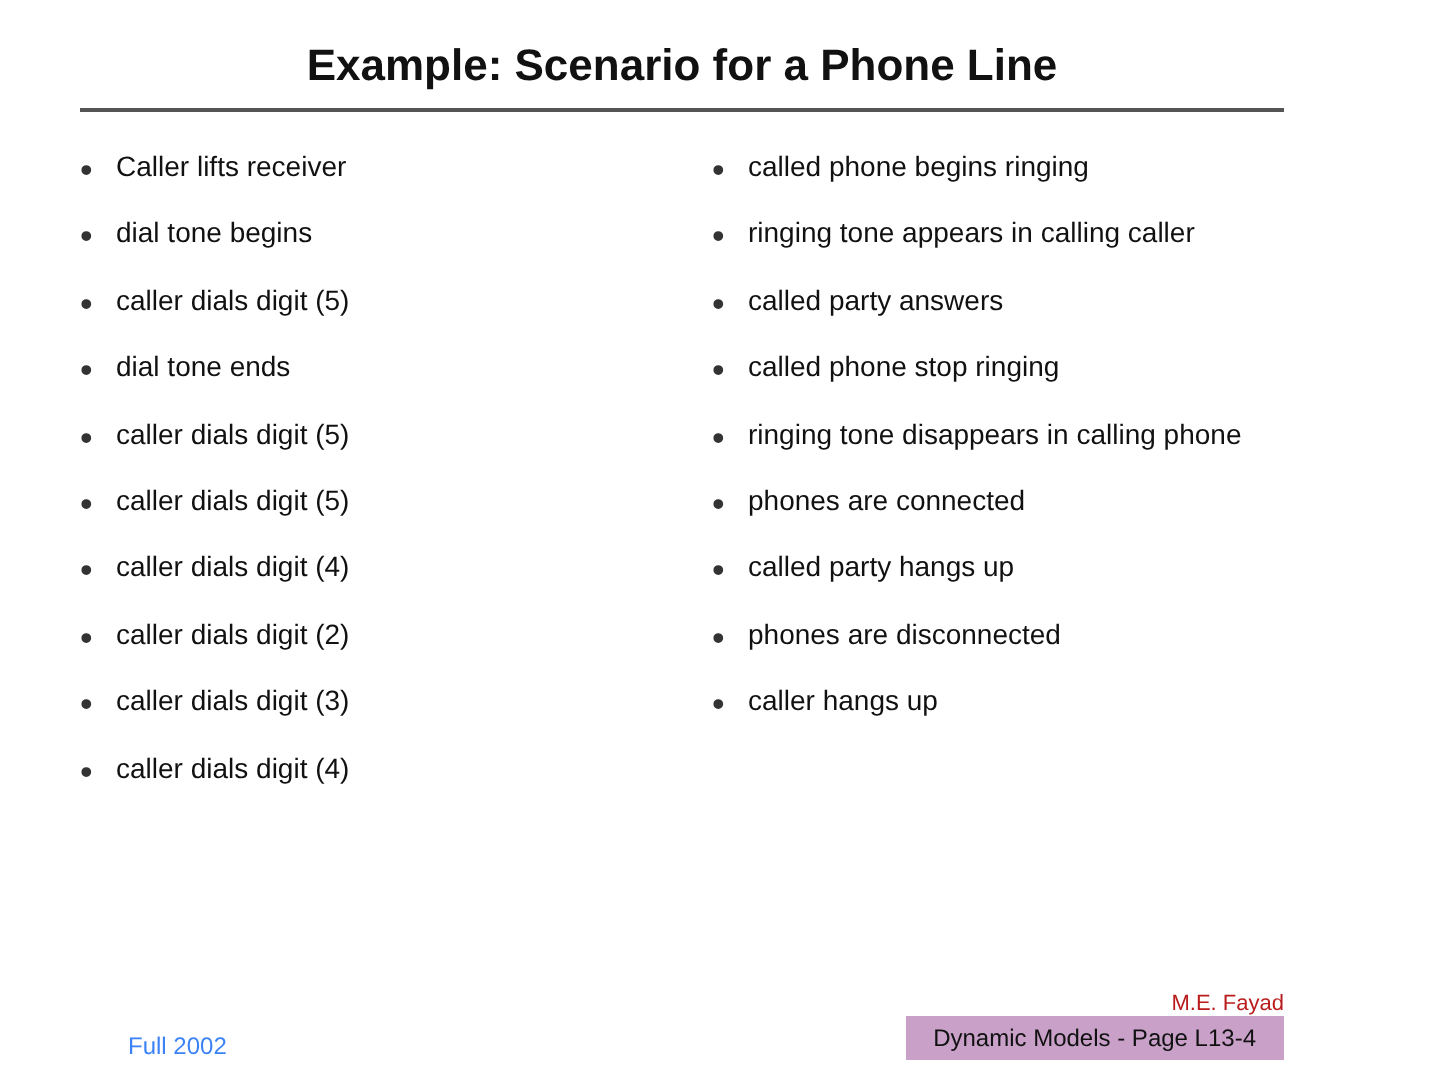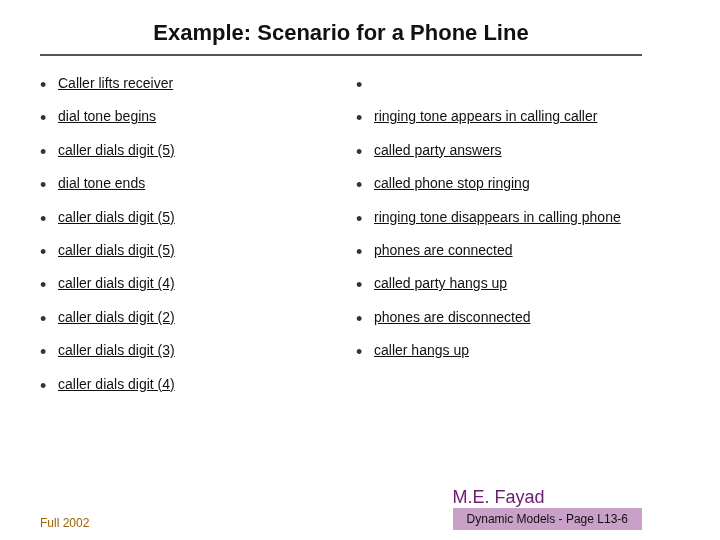--- a/index.html
+++ b/index.html
@@ -58,34 +58,34 @@
     .bullet-dot {
       min-width: 18px;
       font-size: 18px;
       line-height: 1.3;
       color: #333;
     }
 
     .bullet-text {
       font-size: 14px;
       color: #111;
-      text-decoration: underline;
     }
 
     .footer {
       display: flex;
       justify-content: space-between;
       align-items: flex-end;
       margin-top: 8px;
       padding-top: 4px;
     }
 
     .footer-left {
       font-size: 12px;
-      color: #a16207;
+      color: #3b82f6;
+      margin-left: 24px;
     }
 
     .footer-right-bar {
       background: #c8a0c8;
       padding: 4px 14px;
       font-size: 12px;
       color: #111;
     }
   </style>
 </head>
@@ -137,20 +137,21 @@
     </div>
         <div class="bullet-item">
       <span class="bullet-dot">•</span>
       <span class="bullet-text">caller dials digit (4)</span>
     </div>
       </div>
     <div class="column">
 
     <div class="bullet-item">
       <span class="bullet-dot">•</span>
+      <span class="bullet-text">called phone begins ringing</span>
     </div>
         <div class="bullet-item">
       <span class="bullet-dot">•</span>
       <span class="bullet-text">ringing tone appears in calling caller</span>
     </div>
         <div class="bullet-item">
       <span class="bullet-dot">•</span>
       <span class="bullet-text">called party answers</span>
     </div>
         <div class="bullet-item">
@@ -176,17 +177,17 @@
         <div class="bullet-item">
       <span class="bullet-dot">•</span>
       <span class="bullet-text">caller hangs up</span>
     </div>
       </div>
   </div>
 
   <div class="footer">
     <span class="footer-left">Full 2002</span>
     <div style="text-align:right;">
-      <div style="font-size:18px; color:#701a75; text-align:left;">M.E. Fayad</div>
-      <div class="footer-right-bar">Dynamic Models  - Page L13-6</div>
+      <div style="font-size:11px; color:#b91c1c; text-align:right;">M.E. Fayad</div>
+      <div class="footer-right-bar">Dynamic Models  - Page L13-4</div>
     </div>
   </div>
 </div>
 
 </body></html>

